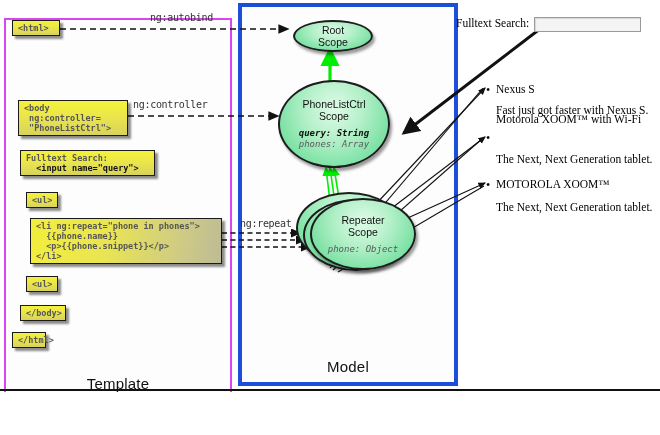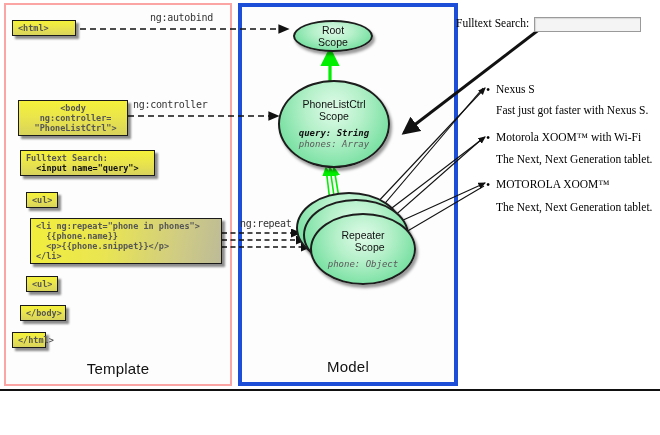--- a/index.html
+++ b/index.html
@@ -2,21 +2,21 @@
 <html><head>
 <meta charset="utf-8">
 <style>
   html,body{margin:0;padding:0;background:#ffffff;}
   body{width:660px;height:435px;position:relative;overflow:hidden;
        font-family:"Liberation Sans",sans-serif;}
   .stage{position:absolute;left:0;top:0;width:660px;height:435px;background:#fff;}
 
   
   .panel{position:absolute;background:#fdfdfd;box-sizing:border-box;}
-  #panel-template{left:4px;top:3px;width:228px;height:383px;border:2px solid #fca5a5;}
+  #panel-template{left:4px;top:18px;width:228px;height:383px;border:2px solid #d946ef;}
   #panel-model{left:238px;top:3px;width:220px;height:383px;border:4px solid #1d4ed8;}
   #panel-view{left:444px;top:3px;width:211px;height:383px;border:2px solid #6a4ae0;}
 
   .panel-label{position:absolute;bottom:7px;left:0;width:100%;text-align:center;
       font-size:15px;color:#111;letter-spacing:.2px;}
 
   
   .cbox{position:absolute;box-sizing:border-box;border:1.5px solid #1a1a1a;
         background:linear-gradient(180deg,#f5f13a 0%,#ebe64a 45%,#d8d35c 100%);
         box-shadow:2.5px 2.5px 2px rgba(0,0,0,.45);
@@ -139,23 +139,23 @@
     </g>
     <g>
       <line x1="283" y1="414" x2="322" y2="414" stroke="#00ee00" stroke-width="3" marker-end="url(#ah-lgd-green)"></line>
     </g>
     <g>
       <line x1="466" y1="410" x2="512" y2="410" stroke="#111" stroke-width="2" marker-end="url(#ah-lgd)"></line>
       <line x1="466" y1="419" x2="512" y2="419" stroke="#111" stroke-width="2" marker-start="url(#ah-lgd-rev)" marker-end="url(#ah-lgd)"></line>
     </g>
   </svg>
 
-  <div class="cbox" style="left:12px;top:20px;width:64px;">&lt;html&gt;</div>
-
-  <div class="cbox" style="left:18px;top:100px;width:110px;text-align:center;">&lt;body
+  <div class="cbox" style="left:12px;top:20px;width:48px;">&lt;html&gt;</div>
+
+  <div class="cbox" style="left:18px;top:100px;width:110px;">&lt;body
  ng:controller=
  "PhoneListCtrl"&gt;</div>
 
   <div class="cbox" style="left:20px;top:150px;width:135px;"><span>Fulltext Search:</span>
   <span class="hi">&lt;input name="query"&gt;</span></div>
 
   <div class="cbox" style="left:26px;top:192px;width:32px;">&lt;ul&gt;</div>
 
   <div class="cbox grad" style="left:30px;top:218px;width:192px;">&lt;li ng:repeat="phone in phones"&gt;
   {{phone.name}}
@@ -185,42 +185,42 @@
       <span>Scope</span>
     </div>
     <div class="ell-props">
       <span class="b">query: String</span><br>
       <span>phones: Array</span>
     </div>
   </div>
 
   <div class="ellipse" style="left:296px;top:192px;width:106px;height:72px;"></div>
   <div class="ellipse" style="left:303px;top:199px;width:106px;height:72px;"></div>
-  <div class="ellipse" style="left:310px;top:213px;width:106px;height:72px;text-align:right;">
+  <div class="ellipse" style="left:310px;top:198px;width:106px;height:72px;">
     <div class="ell-title">
       <span>Repeater</span><br>
       <span>Scope</span>
     </div>
     <div class="ell-props">
       <span>phone: Object</span>
     </div>
   </div>
 
   <div class="view-inner" style="left:444px;top:3px;width:211px;height:383px;">
 
     <div class="vw-searchrow">
       <span>Fulltext Search:</span><span class="vw-input"></span>
     </div>
 
     <span class="vw-bullet" style="left:42px;top:80px;">•</span>
     <div class="vw-item" style="left:52px;top:80px;">Nexus S</div>
     <div class="vw-desc" style="left:52px;top:101px;">Fast just got faster with Nexus S.</div>
 
     <span class="vw-bullet" style="left:42px;top:128px;">•</span>
-    <div class="vw-item" style="left:52px;top:128px;">Motorola XOOM™  with Wi-Fi</div>
+    <div class="vw-item" style="left:52px;top:110px;">Motorola XOOM™  with Wi-Fi</div>
     <div class="vw-desc" style="left:52px;top:150px;">The Next, Next Generation tablet.</div>
 
     <span class="vw-bullet" style="left:42px;top:175px;">•</span>
     <div class="vw-item" style="left:52px;top:175px;">MOTOROLA XOOM™</div>
     <div class="vw-desc" style="left:52px;top:198px;">The Next, Next Generation tablet.</div>
   </div>
 
   <div class="divider"></div>
   <div class="legend">
     

